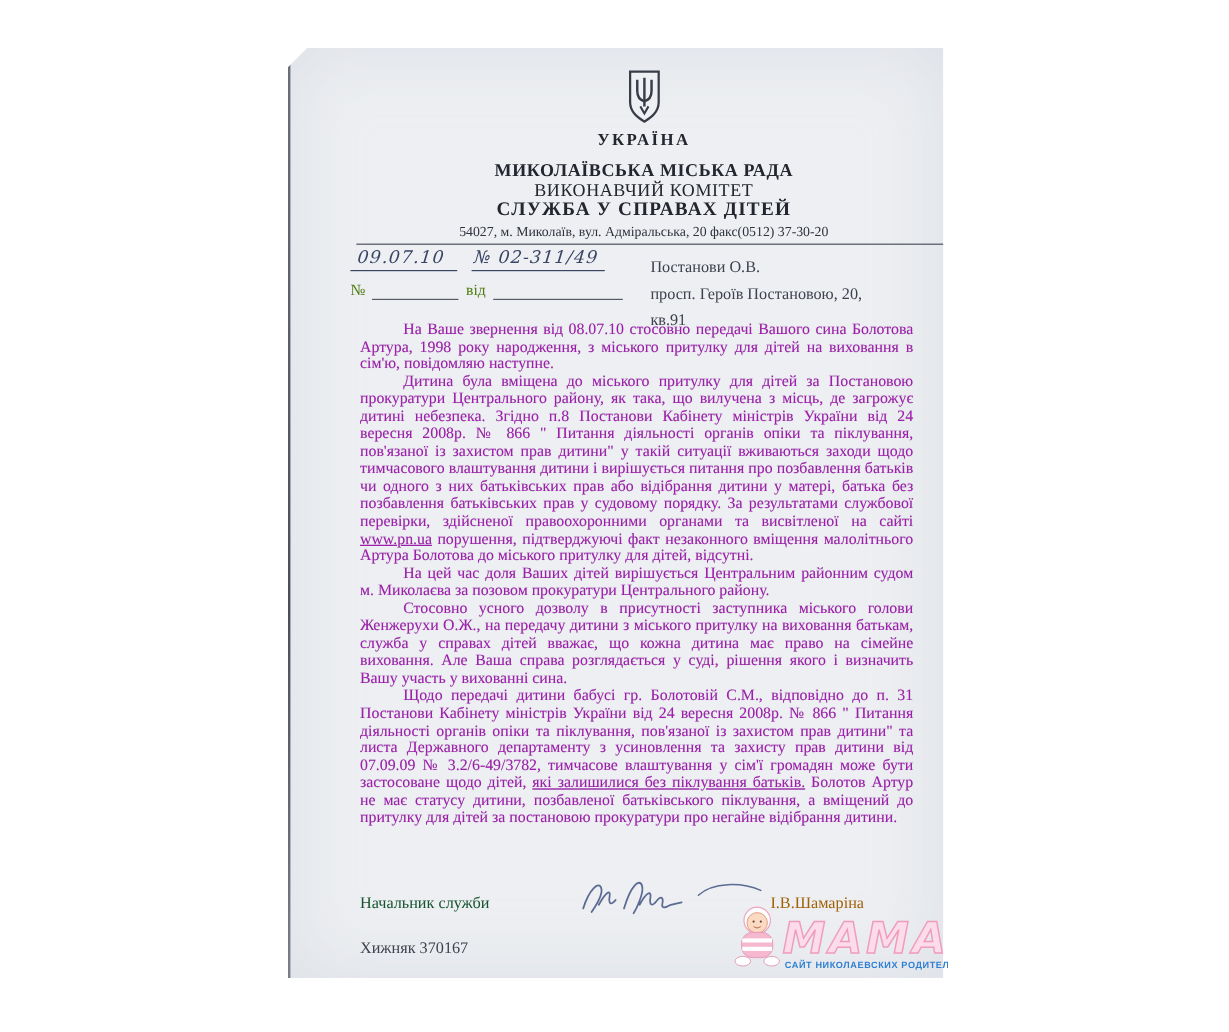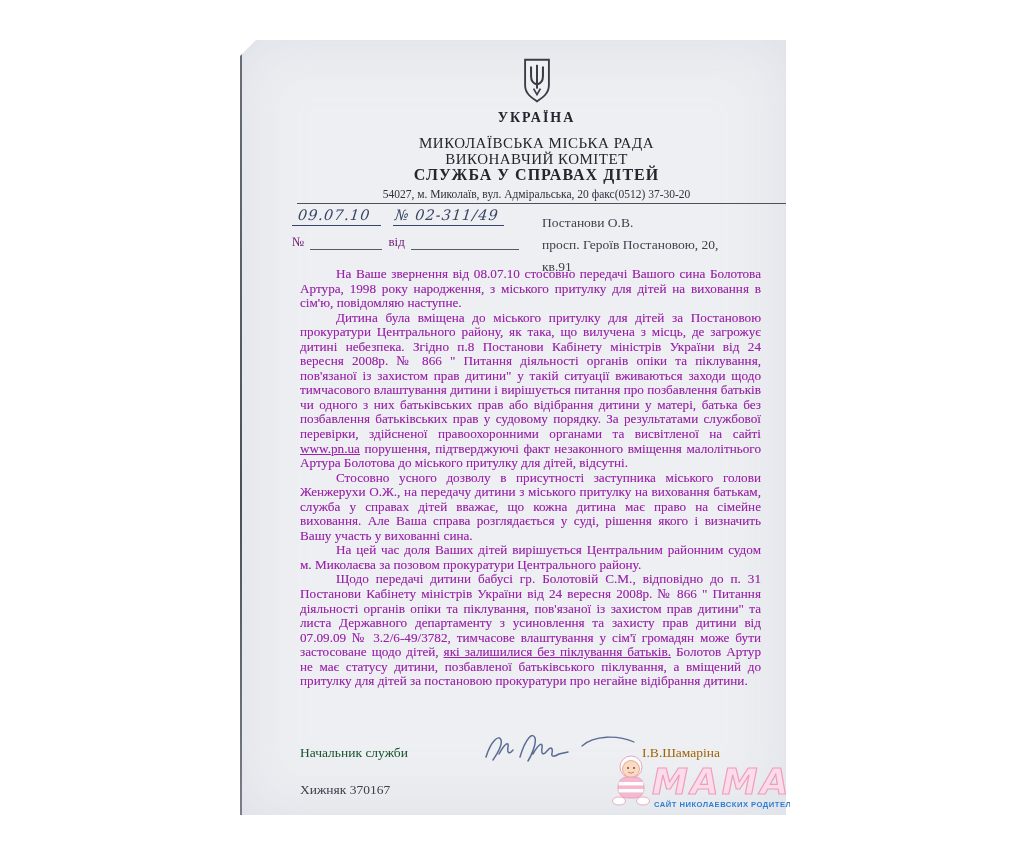--- a/index.html
+++ b/index.html
@@ -9,33 +9,33 @@
          background:#edeff2;box-shadow:inset 0 0 60px rgba(190,195,210,.35);}
   .paper-edge{position:absolute;left:0;top:0;bottom:0;width:2px;
          background:linear-gradient(180deg,#6b6f78,#4a4e57 60%,#7a7e88);}
   .corner-fold{position:absolute;left:0;top:0;width:0;height:0;
          border-left:16px solid #ffffff;border-bottom:16px solid transparent;}
 
   
   .header{position:absolute;left:47px;right:0;top:0;text-align:center;color:#23262e;}
   .emblem{position:absolute;left:50%;transform:translateX(-50%);top:18px;}
   .country{position:absolute;left:0;right:0;top:70px;font-weight:bold;font-size:14px;letter-spacing:2px;}
-  .org1{position:absolute;left:0;right:0;top:95px;font-size:15px;letter-spacing:.5px;}
+  .org1{position:absolute;left:0;right:0;top:95px;font-size:15px;letter-spacing:.5px;font-weight:bold;}
   .org2{position:absolute;left:0;right:0;top:111px;font-size:15px;letter-spacing:.5px;}
   .org3{position:absolute;left:0;right:0;top:126px;font-size:16px;font-weight:bold;letter-spacing:1px;}
   .address{position:absolute;left:0;right:0;top:148px;font-size:11.5px;color:#2e323c;}
   .address-rule{position:absolute;left:57px;right:0;top:163px;height:1px;background:#4d515c;}
 
   
   .hw{font-style:italic;color:#3a4566;font-size:14.5px;letter-spacing:1px;
       font-family:"DejaVu Serif", serif;transform:skewX(-6deg);display:inline-block;}
   .ref-line1{position:absolute;left:52px;top:166px;width:240px;}
   .hw-date-wrap{display:inline-block;border-bottom:1px solid #3a4566;padding:0 10px 1px 6px;}
   .hw-num-wrap{display:inline-block;border-bottom:1px solid #3a4566;padding:0 6px 1px 2px;margin-left:12px;}
-  .ref-line2{position:absolute;left:52px;top:194px;font-size:13px;color:#701a75;}
+  .ref-line2{position:absolute;left:52px;top:194px;font-size:13px;color:#4d7c0f;}
   .blank{display:inline-block;border-bottom:1px solid #555a64;height:13px;vertical-align:bottom;}
   .blank-a{width:72px;margin:0 6px;}
   .blank-b{width:108px;margin-left:6px;}
 
   
   .recipient{position:absolute;left:302px;top:172px;font-size:13.5px;line-height:22px;color:#3d414d;}
 
   
   .body-text{position:absolute;left:60px;top:227px;width:461px;text-align:justify;
              font-size:13.2px;line-height:14.55px;color:#a21caf;
@@ -86,22 +86,22 @@
 
     <div class="recipient">
       <div>Постанови О.В.</div>
       <div>просп. Героїв Постановою, 20,</div>
       <div>кв.91</div>
     </div>
 
     <div class="body-text">
         <p><span>На Ваше звернення від 08.07.10 стосовно передачі Вашого сина Болотова Артура, 1998 року народження, з міського притулку для дітей на виховання в сім'ю, повідомляю наступне.</span></p>
         <p><span>Дитина була вміщена до міського притулку для дітей за Постановою прокуратури Центрального району, як така, що вилучена з місць, де загрожує дитині небезпека. Згідно п.8 Постанови Кабінету міністрів України від 24 вересня 2008р. № 866 " Питання діяльності органів опіки та піклування, пов'язаної із захистом прав дитини"  у такій ситуації вживаються заходи щодо тимчасового влаштування дитини і вирішується питання про позбавлення батьків чи одного з них батьківських прав або відібрання дитини у матері, батька без позбавлення батьківських прав у судовому порядку. За результатами службової перевірки, здійсненої правоохоронними органами та висвітленої на сайті </span><span class="u">www.pn.ua</span><span> порушення, підтверджуючі факт незаконного вміщення малолітнього Артура Болотова до міського притулку для дітей, відсутні.</span></p>
+        <p><span>На цей час доля Ваших дітей вирішується Центральним районним судом м. Миколаєва за  позовом прокуратури Центрального району.</span></p>
         <p><span>Стосовно усного дозволу в присутності заступника міського голови Женжерухи О.Ж., на передачу дитини з міського притулку на виховання батькам, служба у справах дітей вважає, що кожна дитина має право на сімейне виховання. Але Ваша справа розглядається у суді, рішення якого і визначить Вашу участь у  вихованні сина.</span></p>
-        <p><span>На цей час доля Ваших дітей вирішується Центральним районним судом м. Миколаєва за  позовом прокуратури Центрального району.</span></p>
         <p><span>Щодо передачі дитини бабусі гр. Болотовій С.М., відповідно до п. 31 Постанови Кабінету міністрів України від 24 вересня 2008р. № 866 " Питання діяльності органів опіки та піклування, пов'язаної із захистом прав дитини" та листа Державного департаменту з усиновлення та захисту прав дитини від 07.09.09 № 3.2/6-49/3782, тимчасове влаштування у сім'ї громадян може бути застосоване щодо дітей, </span><span class="u">які  залишилися без піклування батьків.</span><span> Болотов Артур не має статусу дитини, позбавленої батьківського піклування, а вміщений до притулку  для дітей за постановою прокуратури про негайне відібрання дитини.</span></p>
       </div>
 
     <div class="sig-title">Начальник служби</div>
     <div class="sig-script">
       <svg width="170" height="40" viewBox="0 0 170 40">
         <path d="M8,30 C13,14 21,7 23,13 C25,19 17,30 15,33 M21,27 C27,16 31,14 30,20 C29,26 31,28 35,23
                  M42,30 C48,10 55,5 57,11 C59,17 52,31 50,34 M55,27 C61,16 65,15 64,21 C63,27 65,29 69,24
                  C73,19 75,21 74,26 C73,30 76,30 81,27 L90,25" fill="none" stroke="#5b6b93" stroke-width="1.5" stroke-linecap="round"></path>
         <path d="M104,19 C116,8 140,8 156,15" fill="none" stroke="#5b6b93" stroke-width="1.3" stroke-linecap="round"></path>

